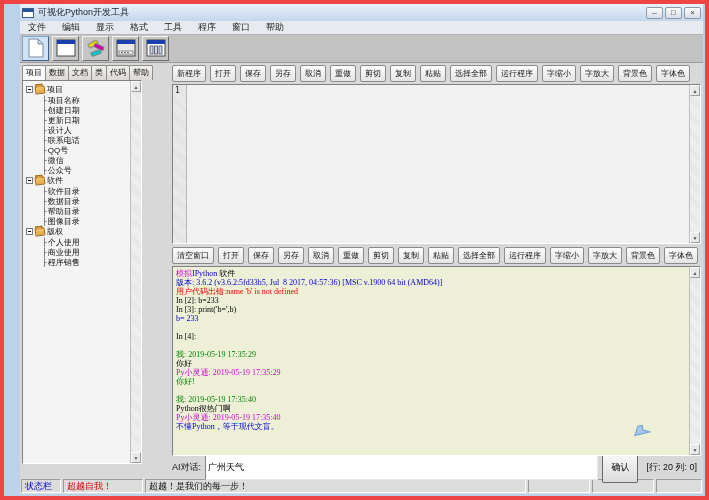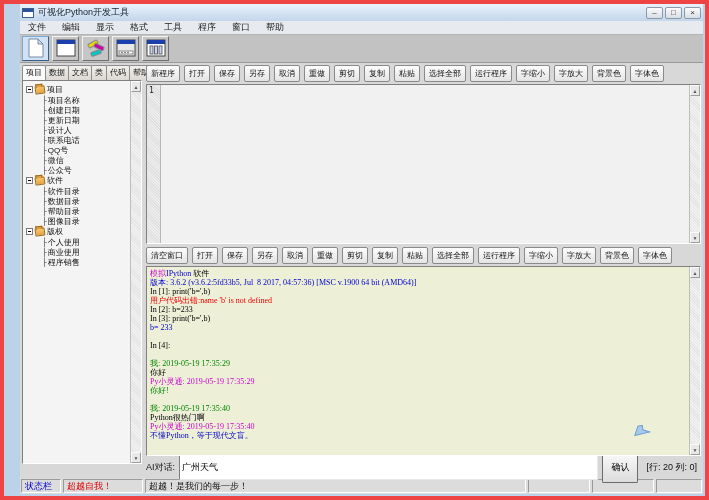--- a/index.html
+++ b/index.html
@@ -54,21 +54,21 @@
   .tree-child-row { display:flex; align-items:center; height:10px; padding-left:16px; }
   .branch { font-family:"DejaVu Sans Mono",monospace; font-size:8px; color:#444; margin-right:1px; }
   .tree-child-label { font-size:8px; white-space:nowrap; }
 
   
   .vscroll { width:11px; flex:0 0 auto; background:repeating-linear-gradient(45deg,#f2f2f2 0 1px,#e4e4e4 1px 2px);
     border-left:1px solid #bdbdbd; display:flex; flex-direction:column; justify-content:space-between; }
   .sb-btn { height:11px; background:#e8e8e8; border:1px solid; border-color:#fcfcfc #9d9d9d #9d9d9d #fcfcfc;
     font-size:5px; color:#555; display:flex; align-items:center; justify-content:center; }
 
-  .right-col { flex:1 1 auto; display:flex; flex-direction:column; min-width:0; }
+  .right-col { flex:1 1 auto; display:flex; flex-direction:column; min-width:0;margin-left:26px; }
   .btn-row { display:flex; gap:4px; flex:0 0 auto; align-items:flex-start; flex-wrap:nowrap; }
   .ui-btn { font-size:8px; padding:2px 4px; border:1px solid #8a8a8a; border-radius:2px;
     background:linear-gradient(#fdfdfd,#e4e4e4); white-space:nowrap; color:#111; }
 
   .editor { height:160px; margin-top:2px; background:#f1f1f1; border:1px solid;
     border-color:#808080 #fff #fff #808080; display:flex; flex:0 0 auto; }
   .gutter { width:14px; background:repeating-linear-gradient(45deg,#ededed 0 1px,#e0e0e0 1px 2px);
     border-right:1px solid #b8b8b8; font-family:"DejaVu Sans Mono",monospace; font-size:8px;
     padding:1px 0 0 2px; color:#222; }
   .editor-body { flex:1 1 auto; }
@@ -310,21 +310,20 @@
           <button class="ui-btn">字缩小</button>
           <button class="ui-btn">字放大</button>
           <button class="ui-btn">背景色</button>
           <button class="ui-btn">字体色</button>
         </div>
 
       <div class="console" style="background: rgb(237, 240, 215);">
         <div class="console-body" id="consoleBody">
             <div class="console-line"><span style="color: rgb(204, 0, 204);">模拟</span><span style="color: rgb(0, 0, 204);">IPython</span><span style="color: rgb(0, 0, 0);"> 软件</span></div>
             <div class="console-line"><span style="color: rgb(0, 0, 204);">版本: 3.6.2 (v3.6.2:5fd33b5, Jul  8 2017, 04:57:36) [MSC v.1900 64 bit (AMD64)]</span></div>
-            <div class="console-line"><span style="color: rgb(0, 0, 0);">In [1]: print('b=',b)</span></div>
             <div class="console-line"><span style="color: rgb(238, 0, 0);">用户代码出错:name 'b' is not defined</span></div>
             <div class="console-line"><span style="color: rgb(0, 0, 0);">In [2]: b=233</span></div>
             <div class="console-line"><span style="color: rgb(0, 0, 0);">In [3]: print('b=',b)</span></div>
             <div class="console-line"><span style="color: rgb(0, 0, 204);">b= 233</span></div>
             <div class="console-line">&nbsp;</div>
             <div class="console-line"><span style="color: rgb(0, 0, 0);">In [4]:</span></div>
             <div class="console-line">&nbsp;</div>
             <div class="console-line"><span style="color: rgb(0, 128, 0);">我: 2019-05-19 17:35:29</span></div>
             <div class="console-line"><span style="color: rgb(0, 0, 0);">你好</span></div>
             <div class="console-line"><span style="color: rgb(204, 0, 204);">Py小灵通: 2019-05-19 17:35:29</span></div>

